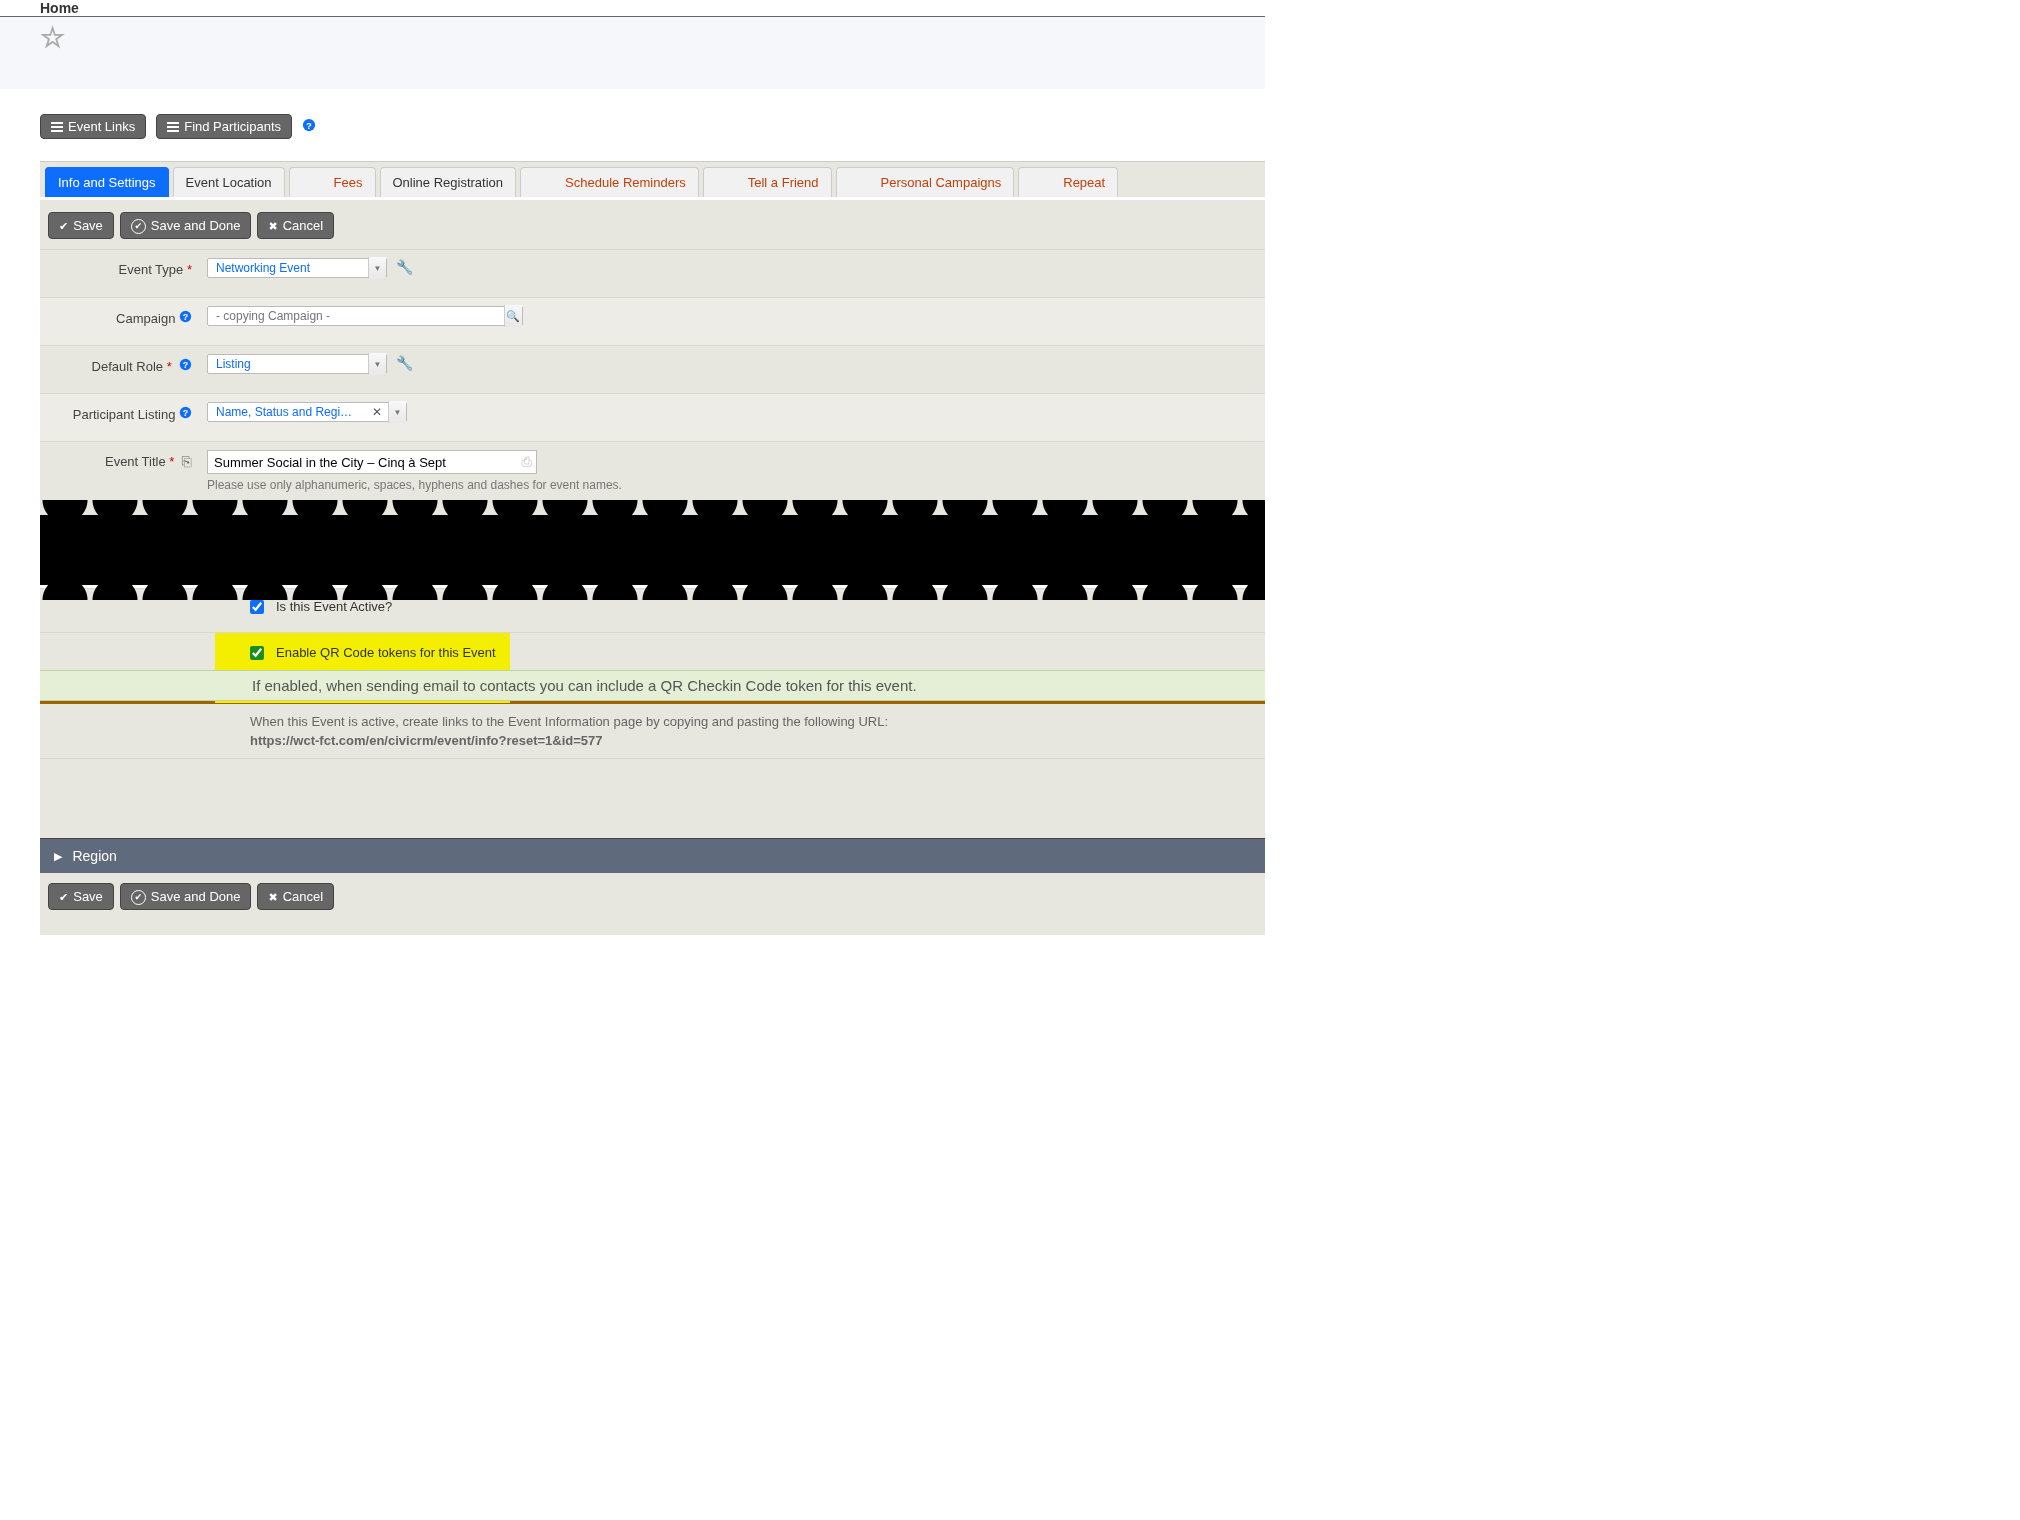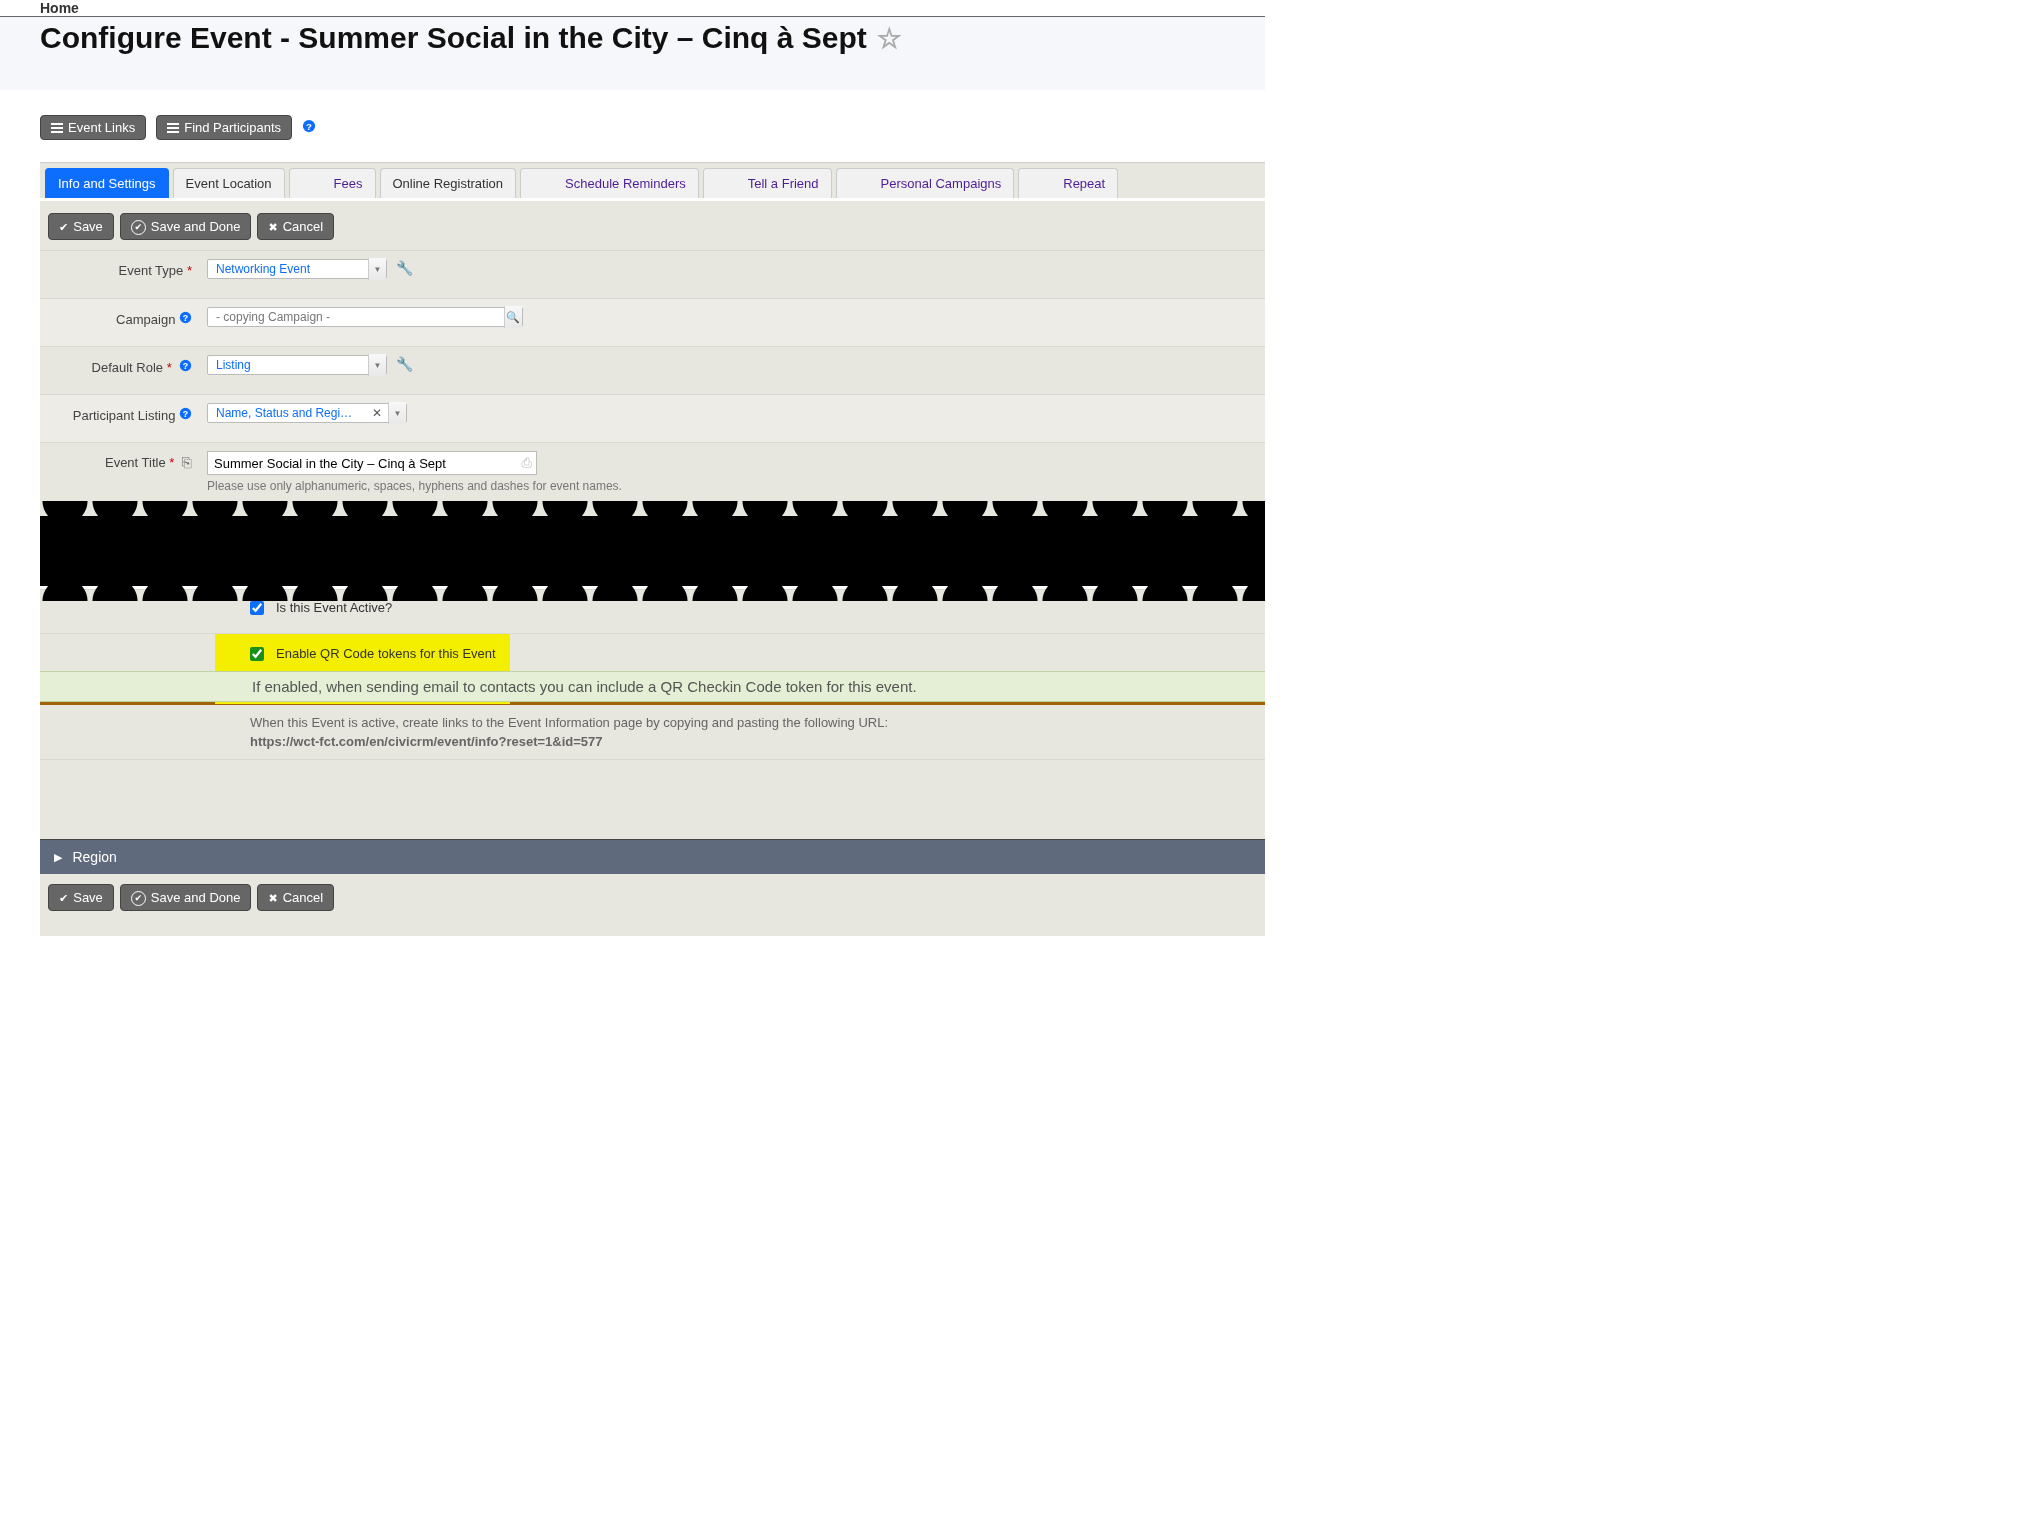--- a/index.html
+++ b/index.html
@@ -10,21 +10,21 @@
   .star-icon { color: #aaa; font-size: 28px; }
   .content-wrap { padding: 25px 0 40px 40px; }
   .btn-row { display: flex; gap: 10px; align-items: center; margin-bottom: 22px; }
   .btn-dark { background: #666; border: 1px solid #444; color: #fff; border-radius: 4px; padding: 4px 10px; font-size: 13px; display: inline-flex; align-items: center; gap: 5px; cursor: pointer; }
   .hamb { display: inline-block; width: 12px; height: 10px; }
   .hamb span { display: block; width: 12px; height: 2px; background: #fff; margin-bottom: 2px; }
   .help-icon { color: #0d6efd; font-size: 14px; cursor: pointer; }
   .tabs { display: flex; gap: 4px; background: #e7e6df; padding: 5px 5px 0 5px; border-top: 1px solid #ccc; }
   .tab { background: #f1f1f1; border: 1px solid #ccc; border-bottom: none; border-radius: 4px 4px 0 0; padding: 7px 12px; color: #333; font-size: 13px; cursor: pointer; }
   .tab.active { background: #0d6efd; color: #fff; border-color: #0d6efd; }
-  .tab.disabled { color: #4c1d95; background: #f1f1f1; padding-left: 44px; }
+  .tab.disabled { color: #c2410c; background: #f1f1f1; padding-left: 44px; }
   .form-area { background: #e7e6df; border-top: 3px solid #fff; padding: 12px 0 15px 0; }
   .action-row { display: flex; gap: 6px; padding: 0 8px 10px 8px; }
   .form-row { display: flex; align-items: flex-start; border-top: 1px solid #d9d8d0; padding: 8px 10px; min-height: 48px; }
   .form-row.alt { background: #edece6; }
   .form-row .label { width: 152px; text-align: right; padding-right: 10px; padding-top: 4px; color: #444; font-size: 13px; }
   .form-row .value { flex: 1; padding-left: 5px; }
   .req { color: #c00; }
   .select-box { display: inline-flex; align-items: center; border: 1px solid #bbb; background: #fff; border-radius: 2px; height: 20px; width: 180px; }
   .select-box.wide { width: 316px; }
   .select-box .sel-text { flex: 1; padding: 0 8px; color: #0d6efd; font-size: 12px; white-space: nowrap; overflow: hidden; text-overflow: ellipsis; }
@@ -58,21 +58,20 @@
   .icon-circle-check::before { content: "✔"; font-size: 11px; display: inline-block; width: 13px; height: 13px; border: 1px solid #fff; border-radius: 50%; text-align: center; line-height: 12px; font-size: 9px; }
   .icon-x::before { content: "✖"; font-size: 11px; }
 </style>
 </head>
 <body>
 
 <div class="breadcrumb">Home</div>
 
 <div class="header">
   <h1>
-    <span>Configure Event - Summer Social in the City – Cinq à Sept</span>
     <span class="star-icon">☆</span>
   </h1>
 </div>
 
 <div class="content-wrap">
   <div class="btn-row">
     <button class="btn-dark">
       <span class="hamb">
           <span></span>
           <span></span>

